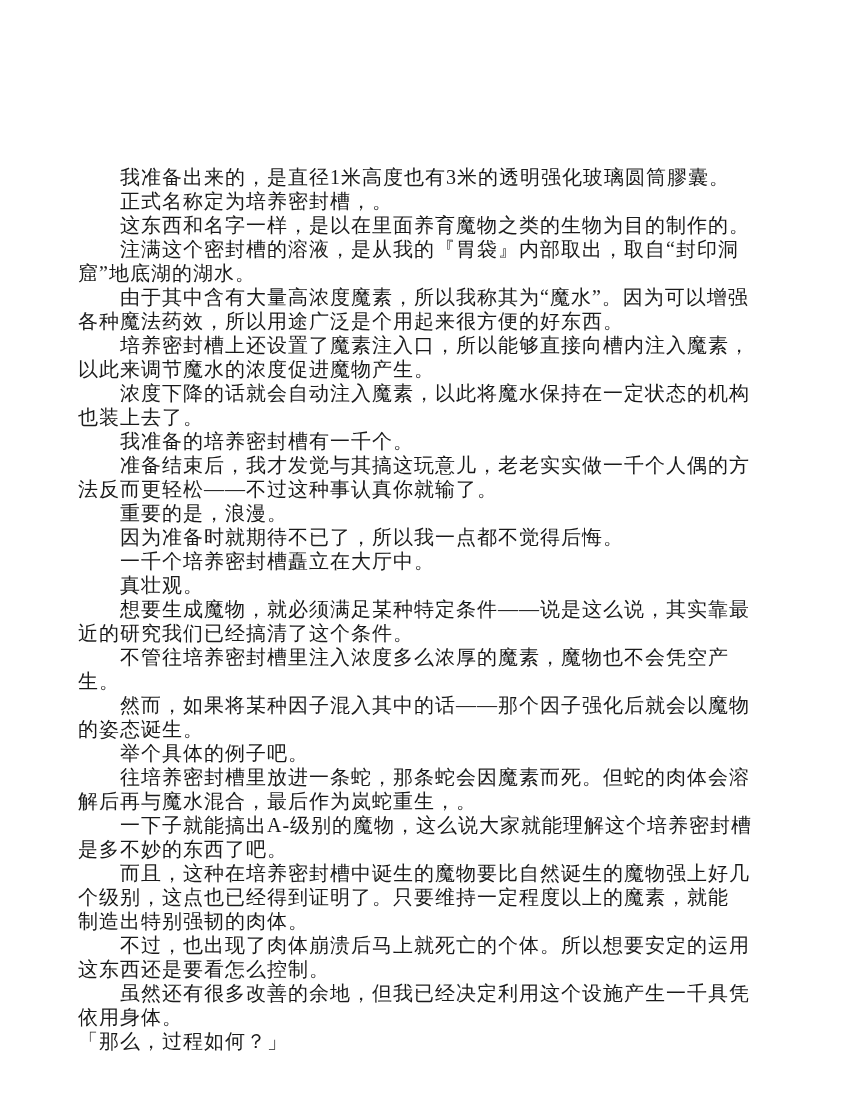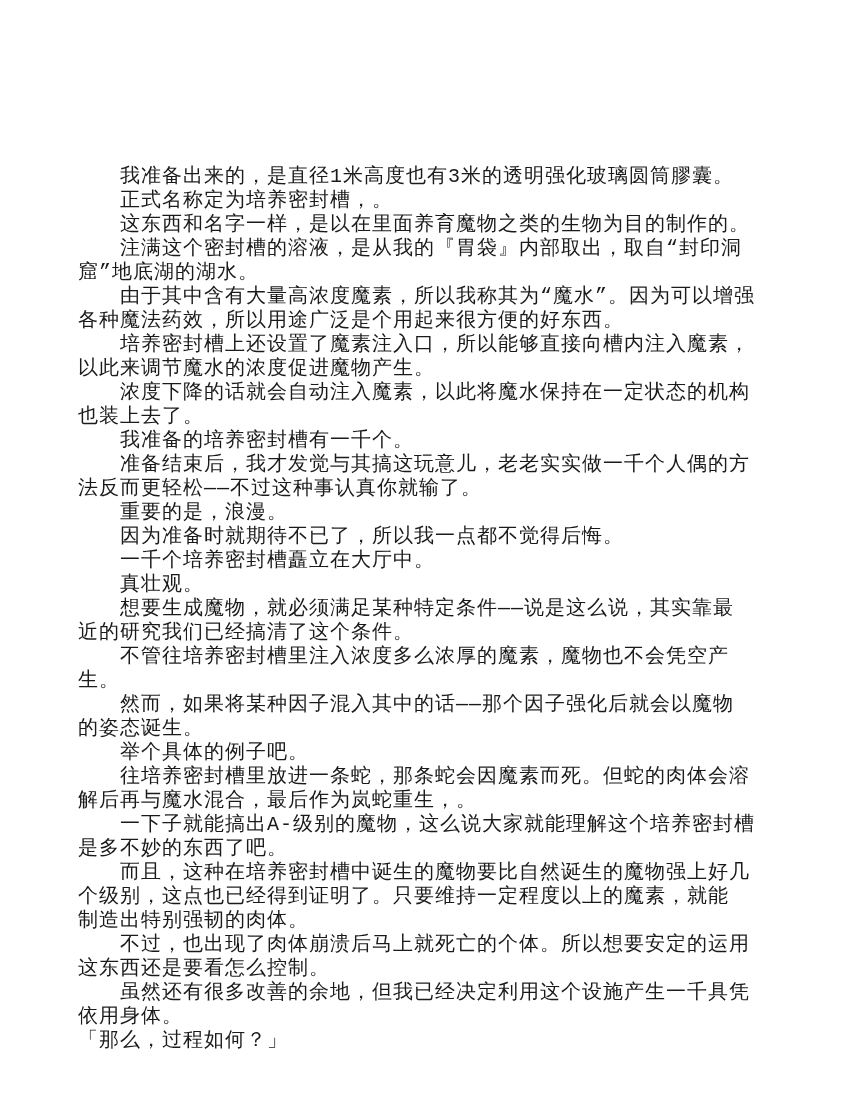--- a/index.html
+++ b/index.html
@@ -24,21 +24,20 @@
     width: 700px;
     color: #1a1a1a;
     font-family: "Liberation Serif", "DejaVu Serif", serif;
     font-size: 20px;
     line-height: 24px;
     letter-spacing: 1px;
     white-space: pre;
   }
   .line {
     height: 24px;
-    font-family: Liberation Mono, monospace;
   }
 </style>
 </head>
 <body>
 
 <div class="page">
   <div class="text-block">
     
   <div class="line">　　我准备出来的，是直径1米高度也有3米的透明强化玻璃圆筒膠囊。</div><div class="line">　　正式名称定为培养密封槽，。</div><div class="line">　　这东西和名字一样，是以在里面养育魔物之类的生物为目的制作的。</div><div class="line">　　注满这个密封槽的溶液，是从我的『胃袋』内部取出，取自“封印洞</div><div class="line">窟”地底湖的湖水。</div><div class="line">　　由于其中含有大量高浓度魔素，所以我称其为“魔水”。因为可以增强</div><div class="line">各种魔法药效，所以用途广泛是个用起来很方便的好东西。</div><div class="line">　　培养密封槽上还设置了魔素注入口，所以能够直接向槽内注入魔素，</div><div class="line">以此来调节魔水的浓度促进魔物产生。</div><div class="line">　　浓度下降的话就会自动注入魔素，以此将魔水保持在一定状态的机构</div><div class="line">也装上去了。</div><div class="line">　　我准备的培养密封槽有一千个。</div><div class="line">　　准备结束后，我才发觉与其搞这玩意儿，老老实实做一千个人偶的方</div><div class="line">法反而更轻松——不过这种事认真你就输了。</div><div class="line">　　重要的是，浪漫。</div><div class="line">　　因为准备时就期待不已了，所以我一点都不觉得后悔。</div><div class="line">　　一千个培养密封槽矗立在大厅中。</div><div class="line">　　真壮观。</div><div class="line">　　想要生成魔物，就必须满足某种特定条件——说是这么说，其实靠最</div><div class="line">近的研究我们已经搞清了这个条件。</div><div class="line">　　不管往培养密封槽里注入浓度多么浓厚的魔素，魔物也不会凭空产</div><div class="line">生。</div><div class="line">　　然而，如果将某种因子混入其中的话——那个因子强化后就会以魔物</div><div class="line">的姿态诞生。</div><div class="line">　　举个具体的例子吧。</div><div class="line">　　往培养密封槽里放进一条蛇，那条蛇会因魔素而死。但蛇的肉体会溶</div><div class="line">解后再与魔水混合，最后作为岚蛇重生，。</div><div class="line">　　一下子就能搞出A-级别的魔物，这么说大家就能理解这个培养密封槽</div><div class="line">是多不妙的东西了吧。</div><div class="line">　　而且，这种在培养密封槽中诞生的魔物要比自然诞生的魔物强上好几</div><div class="line">个级别，这点也已经得到证明了。只要维持一定程度以上的魔素，就能</div><div class="line">制造出特别强韧的肉体。</div><div class="line">　　不过，也出现了肉体崩溃后马上就死亡的个体。所以想要安定的运用</div><div class="line">这东西还是要看怎么控制。</div><div class="line">　　虽然还有很多改善的余地，但我已经决定利用这个设施产生一千具凭</div><div class="line">依用身体。</div><div class="line">「那么，过程如何？」</div></div>
 </div>

